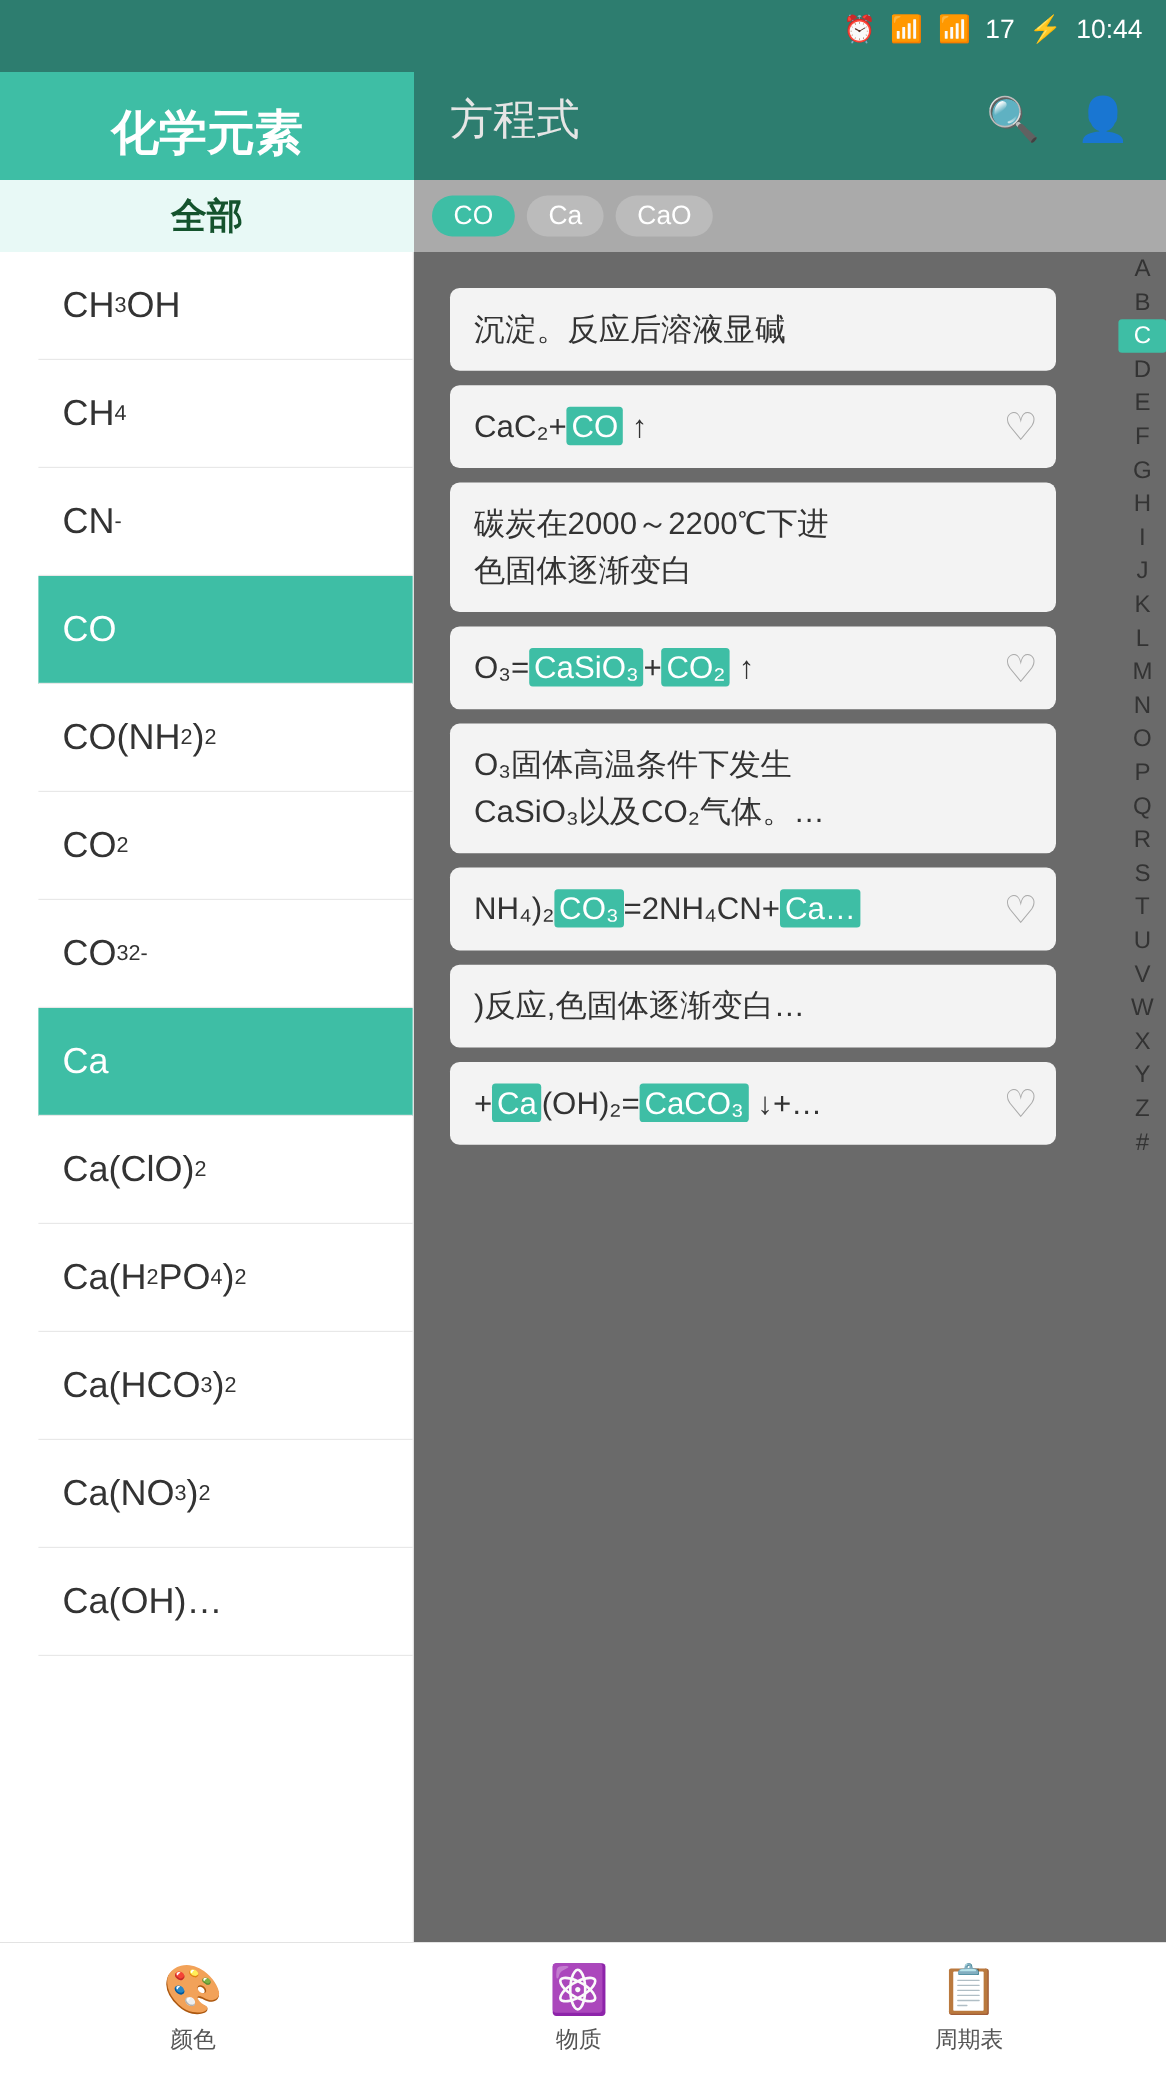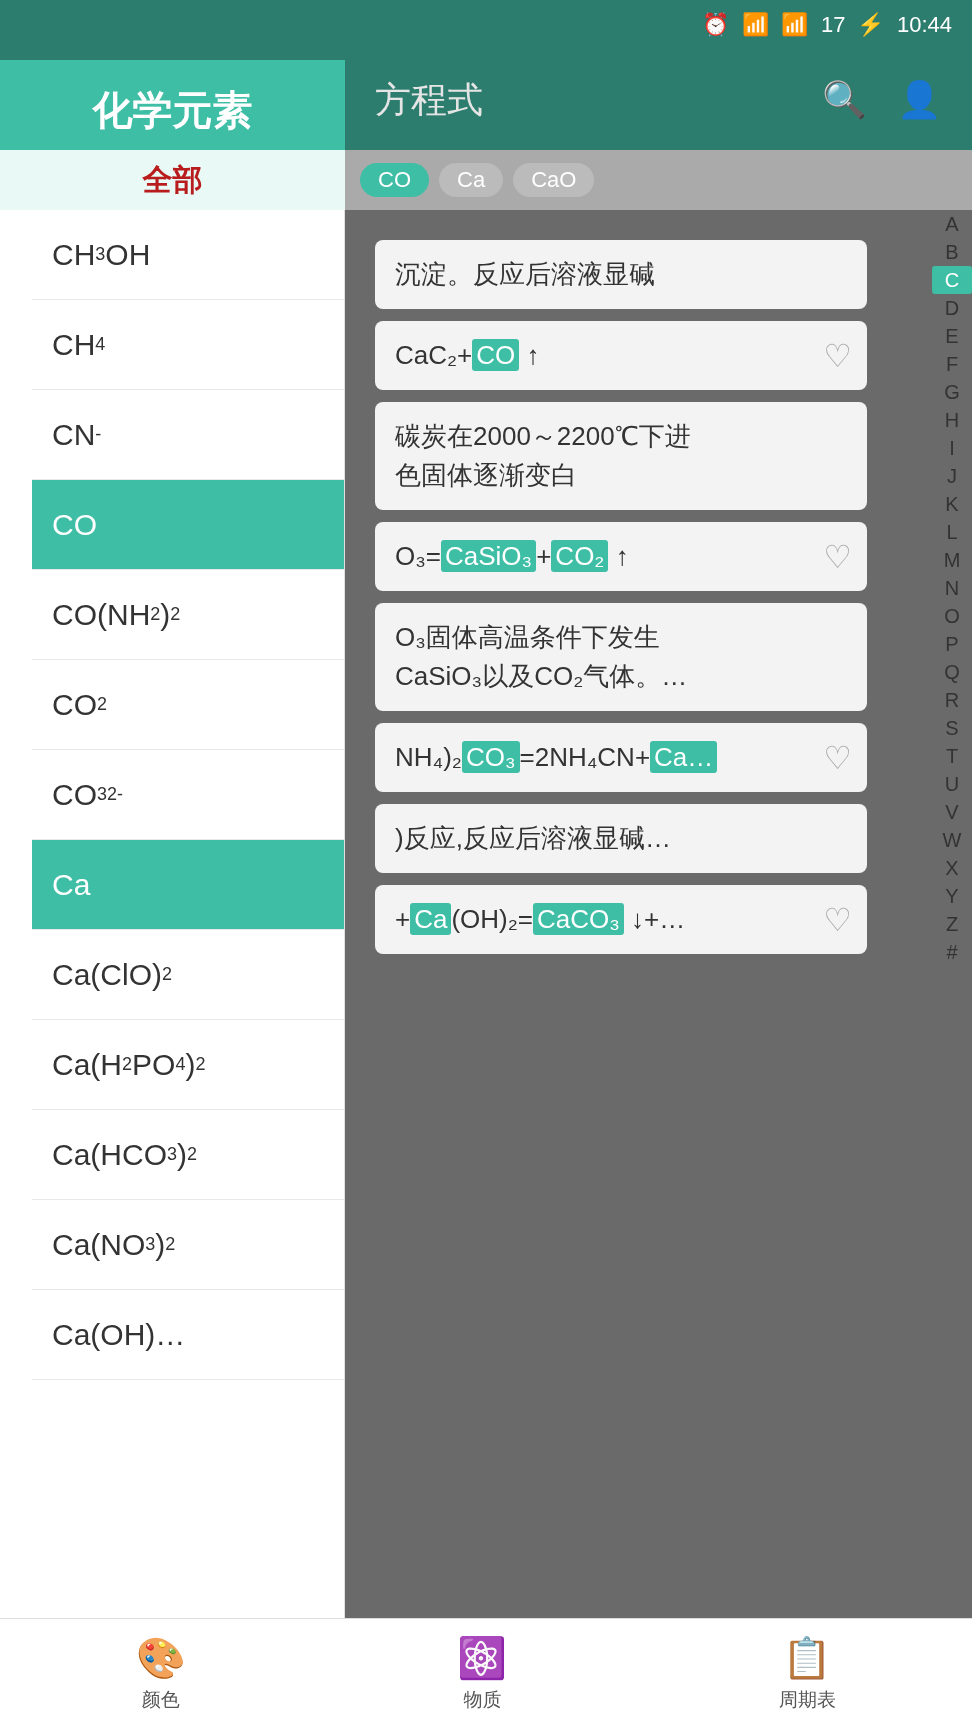--- a/index.html
+++ b/index.html
@@ -72,21 +72,21 @@
     }
     .tab-row-left {
       width: 345px;
       height: 100%;
       background: #e8f9f6;
       display: flex;
       align-items: center;
       justify-content: center;
     }
     .tab-row-left span {
-      color: #b91c1c;
+      color: #14532d;
       font-size: 30px;
       font-weight: bold;
     }
     .tab-row-right {
       flex: 1;
       height: 100%;
       background: #aaa;
       display: flex;
       align-items: center;
       padding: 0 15px;
@@ -309,21 +309,21 @@
     <span class="alpha-letter">U</span>
     <span class="alpha-letter">V</span>
     <span class="alpha-letter">W</span>
     <span class="alpha-letter">X</span>
     <span class="alpha-letter">Y</span>
     <span class="alpha-letter">Z</span>
     <span class="alpha-letter">#</span>
   </div>
 
   <div class="right-content">
-    <div style="padding: 18px 55px 10px 15px;">
+    <div style="padding: 18px 42px 10px 15px;">
 
       <div class="eq-card">
         <div class="eq-text">沉淀。反应后溶液显碱</div>
       </div>
 
       <div class="eq-card">
         <div class="eq-text">
           CaC₂+<span class="eq-highlight">CO</span> ↑
         </div>
         <span class="heart-icon">♡</span>
@@ -347,21 +347,21 @@
       </div>
 
       <div class="eq-card">
         <div class="eq-text">
           NH₄)₂<span class="eq-highlight">CO₃</span>=2NH₄CN+<span class="eq-highlight">Ca…</span>
         </div>
         <span class="heart-icon">♡</span>
       </div>
 
       <div class="eq-card">
-        <div class="eq-text">)反应,反应后溶液显碱…</div>
+        <div class="eq-text">)反应,色固体逐渐变白…</div>
       </div>
 
       <div class="eq-card">
         <div class="eq-text">
           +<span class="eq-highlight">Ca</span>(OH)₂=<span class="eq-highlight">CaCO₃</span> ↓+…
         </div>
         <span class="heart-icon">♡</span>
       </div>
 
 

